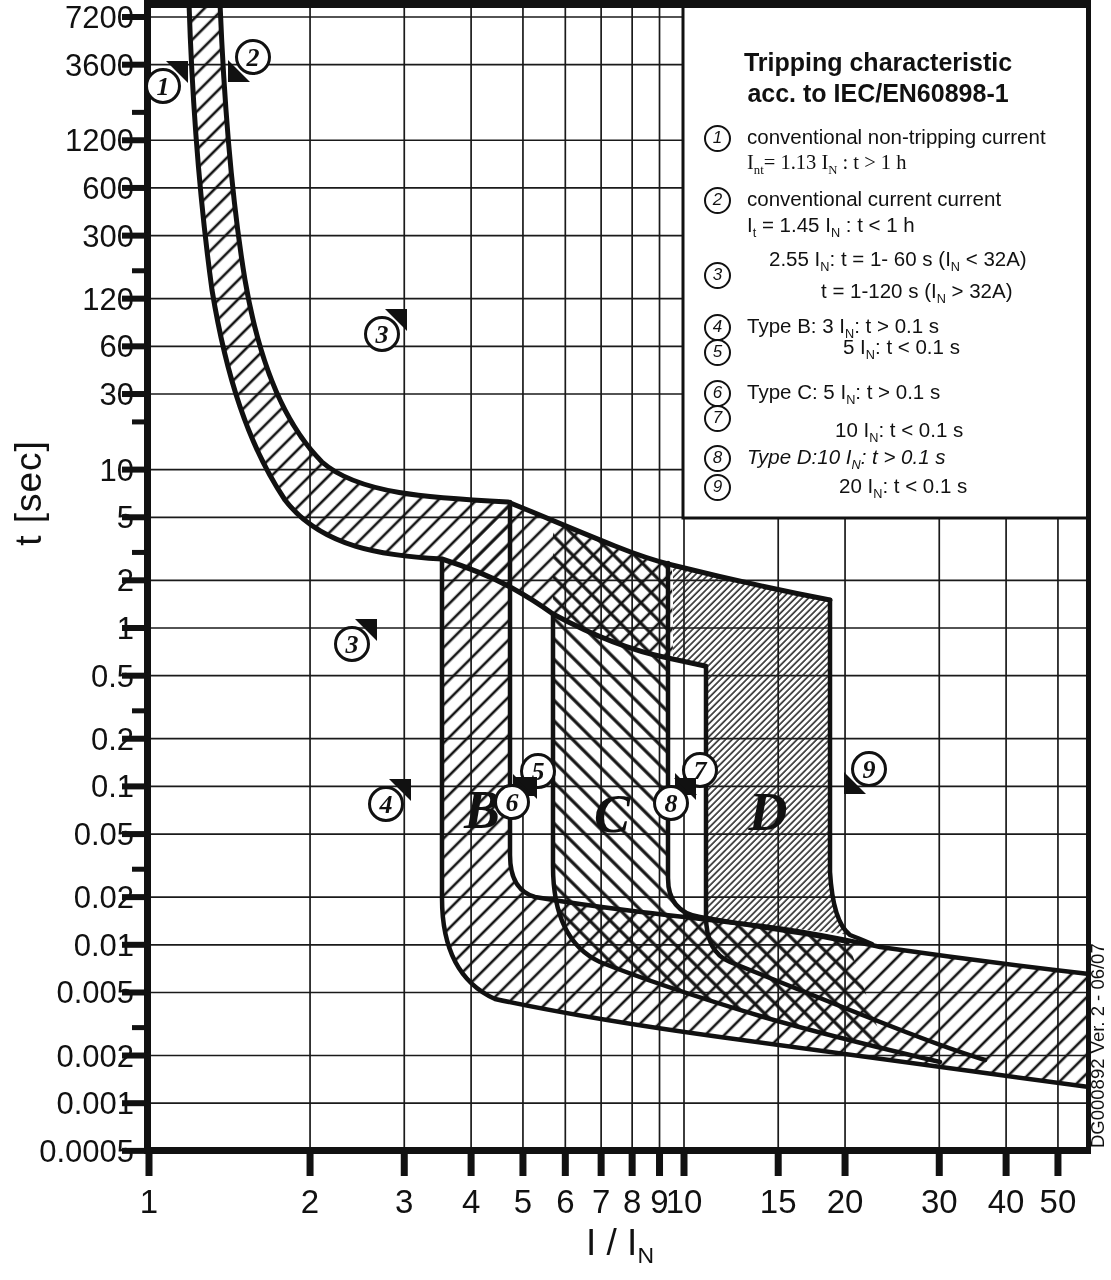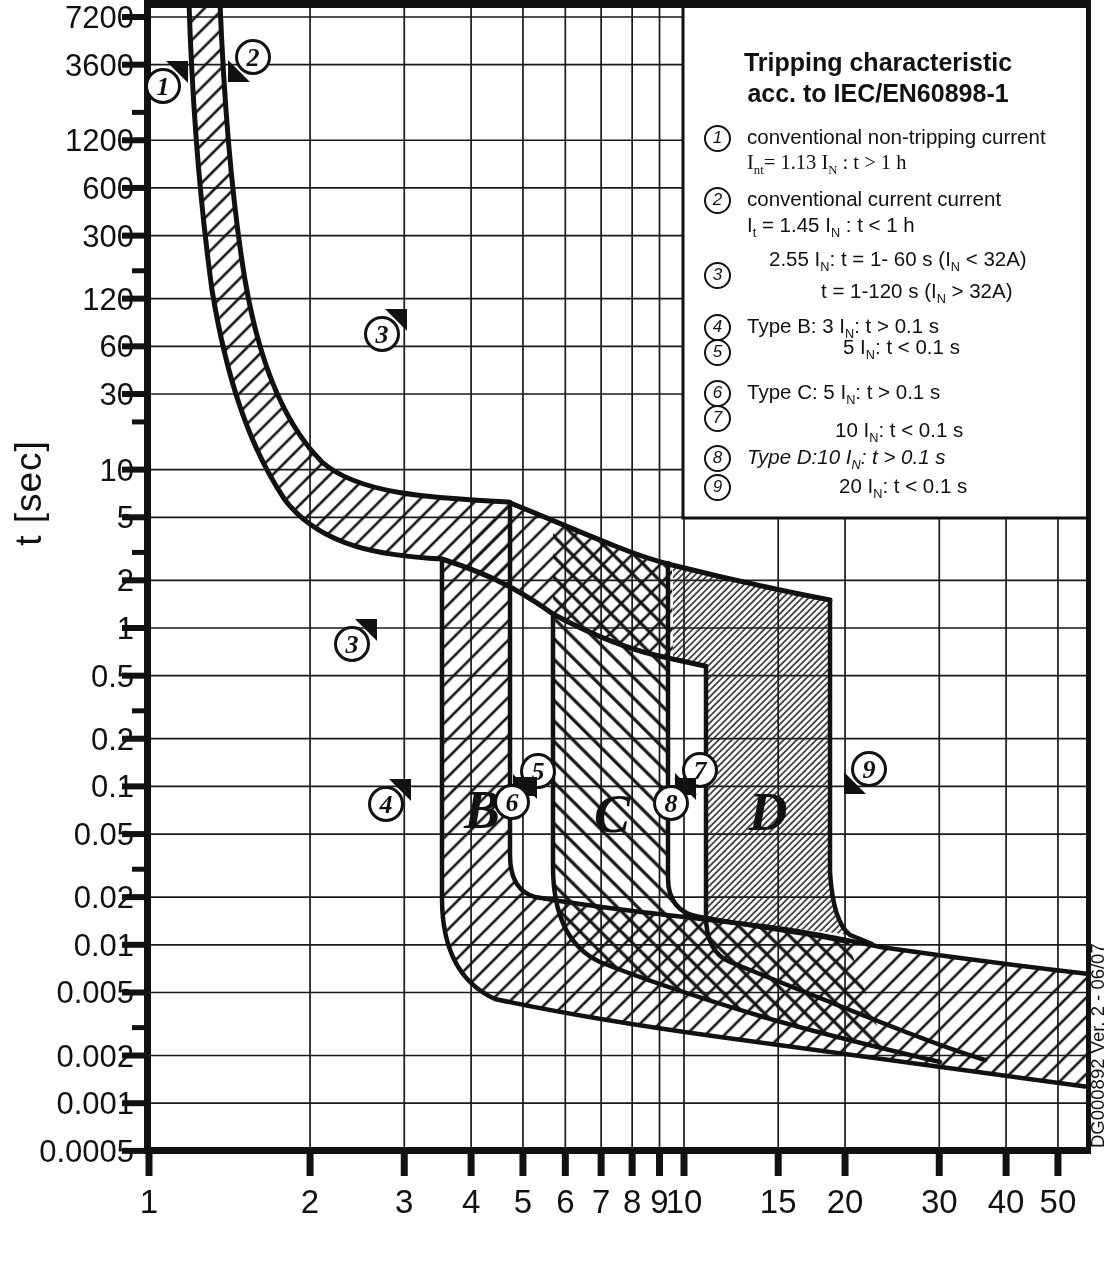--- a/index.html
+++ b/index.html
@@ -250,20 +250,21 @@
         <g>
           <polygon points="844,794 866,794 844,772" fill="#111"></polygon>
           <circle cx="869" cy="769" r="16.5" fill="#fff" stroke="#111" stroke-width="3"></circle>
           <text x="869" y="778" text-anchor="middle" font-size="26" font-family="&quot;Liberation Serif&quot;,serif" font-style="italic" font-weight="bold" fill="#111">9</text>
         </g>
       </g>
     <text id="code-vertical" transform="translate(1104,1148) rotate(-90)" font-size="18.5" fill="#111">DG000892 Ver. 2 - 06/07</text>
   </svg>
 
   <div id="ylabel" class="ov" style="left:-56px;top:472px;width:170px;text-align:center;">t [sec]</div>
+  <div id="xlabel" class="ov" style="left:520px;top:1222px;width:200px;">I / I<sub>N</sub></div>
 
   <div id="legend" class="ov" style="left:683px;top:3px;width:406px;height:515px;">
     <div id="legend-title">Tripping characteristic<br>acc. to IEC/EN60898-1</div>
     <div id="legend-items">
         <span class="leg-num" style="left: 21px; top: 122px;">1</span>
         <div class="leg-line" style="left: 64px; top: 122px;">conventional non-tripping current</div>
         <div class="leg-line" style="left: 64px; top: 148px; font-family: Liberation Serif, serif;">I<sub>nt</sub>= 1.13 I<sub>N</sub> : t &gt; 1 h</div>
         <span class="leg-num" style="left: 21px; top: 184px;">2</span>
         <div class="leg-line" style="left: 64px; top: 184px;">conventional current current</div>
         <div class="leg-line" style="left: 64px; top: 210px;">I<sub>t</sub> = 1.45 I<sub>N</sub> : t &lt; 1 h</div>

